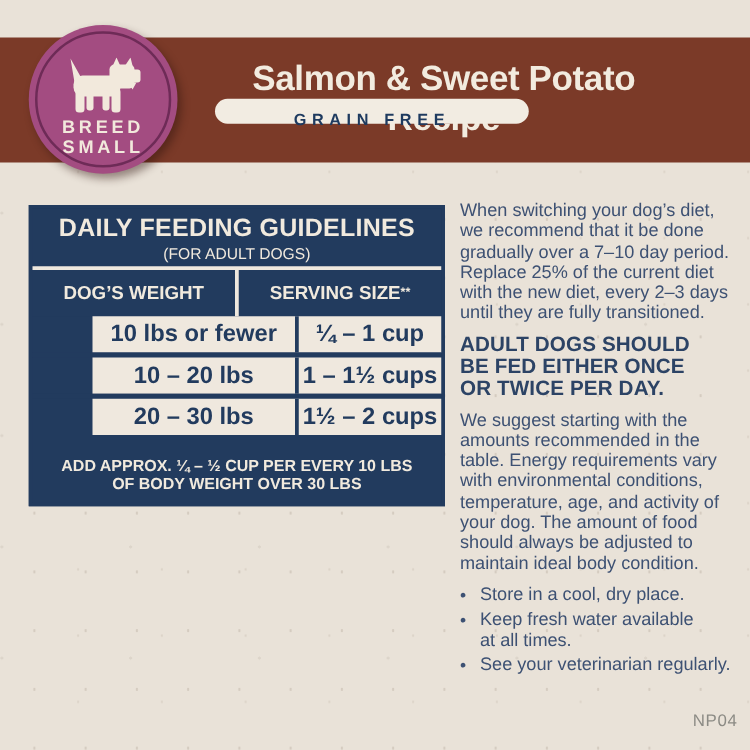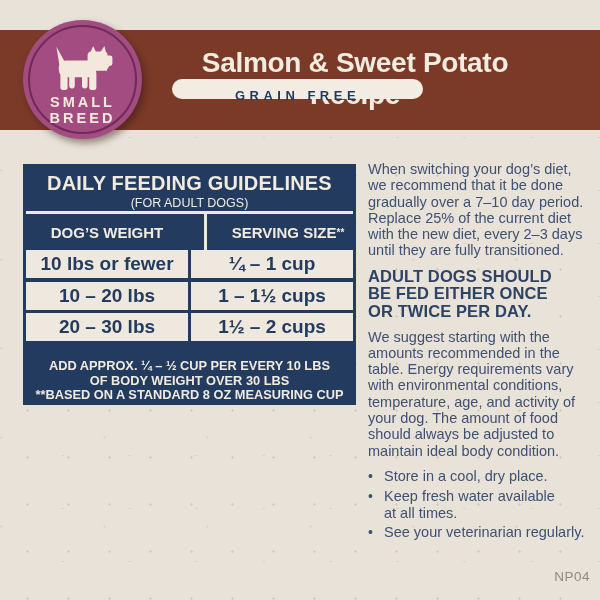--- a/index.html
+++ b/index.html
@@ -51,27 +51,27 @@
   
   .ftable {
     position:absolute; left:23px; top:164px; width:333px; height:241px;
     background:#223B5E; border:3px solid #223B5E;
     display:flex; flex-direction:column;
   }
   .t-head { height:46px; background:#223B5E; text-align:center; color:#F1EADE; padding-top:5px; }
   .t-title { font-size:20px; font-weight:bold; letter-spacing:0.2px; }
   .t-subtitle { font-size:12.5px; font-weight:normal; margin-top:1px; }
   .t-sep { height:3px; background:#EFE8DE; }
-  .t-cols { height:37px; display:flex; background:#223B5E;gap:16px; }
+  .t-cols { height:37px; display:flex; background:#223B5E; }
   .t-cols .cell { color:#F1EADE; font-weight:bold; font-size:15px; display:flex; align-items:center; justify-content:center; }
   .col-a { width:162px; }
   .col-div-cream { width:3px; background:#EFE8DE; }
   .col-div-navy { width:3px; background:#223B5E; }
   .col-b { flex:1; }
-  .t-row { height:29px; display:flex; background:#EFE8DE; }
+  .t-row { height:29px; display:flex; background:#EFE8DE;margin-left:48px; }
   .t-row .cell { color:#223B5E; font-weight:bold; font-size:19px; display:flex; align-items:center; justify-content:center; }
   .row-sep { height:4px; background:#223B5E; }
   .t-note { flex:1; background:#223B5E; text-align:center; color:#F1EADE; font-weight:bold; font-size:12.8px; line-height:14.2px; padding-top:18px; }
   .sup { font-size:10px; vertical-align:4px; letter-spacing:0; }
 
   
   .info { position:absolute; left:368px; top:161px; width:236px; color:#3D5173; }
   .pre { white-space:pre-line; }
   .p { font-size:14.5px; line-height:16.3px; }
   .info-heading { margin-top:9px; color:#2C4365; font-size:16.5px; line-height:17.6px; font-weight:bold; letter-spacing:0.1px; }
@@ -103,22 +103,22 @@
       <rect x="40" y="33" width="7" height="20" rx="3"></rect>
       <rect x="49" y="31" width="9" height="24" rx="3.5"></rect>
       <rect x="47" y="7" width="25" height="24" rx="5"></rect>
       <rect x="64" y="12" width="14" height="13" rx="3"></rect>
       <polygon points="49,11 54,0 59,11"></polygon>
       <polygon points="62,9 68,0 71,12"></polygon>
       <polygon points="66,25 74,25 70,32"></polygon>
     </g>
   </svg>
   <div class="badge-label">
+    <div>BREED</div>
     <div>SMALL</div>
-    <div>BREED</div>
   </div>
 </div>
 
 <div class="ftable">
   <div class="t-head">
     <div class="t-title">DAILY FEEDING GUIDELINES</div>
     <div class="t-subtitle">(FOR ADULT DOGS)</div>
   </div>
   <div class="t-sep"></div>
   <div class="t-cols">
@@ -142,21 +142,20 @@
   </div>
   <div class="row-sep"></div>
   <div class="t-row">
     <div class="cell col-a">20 – 30 lbs</div>
     <div class="col-div-navy"></div>
     <div class="cell col-b">1½ – 2 cups</div>
   </div>
   <div class="t-note">
     <div class="pre">ADD APPROX. ¼ – ½ CUP PER EVERY 10 LBS
 OF BODY WEIGHT OVER 30 LBS</div>
-    <div class="pre">**BASED ON A STANDARD 8 OZ MEASURING CUP</div>
   </div>
 </div>
 
 <div class="info">
   <div class="p pre">When switching your dog’s diet,
 we recommend that it be done
 gradually over a 7–10 day period.
 Replace 25% of the current diet
 with the new diet, every 2–3 days
 until they are fully transitioned.</div>

